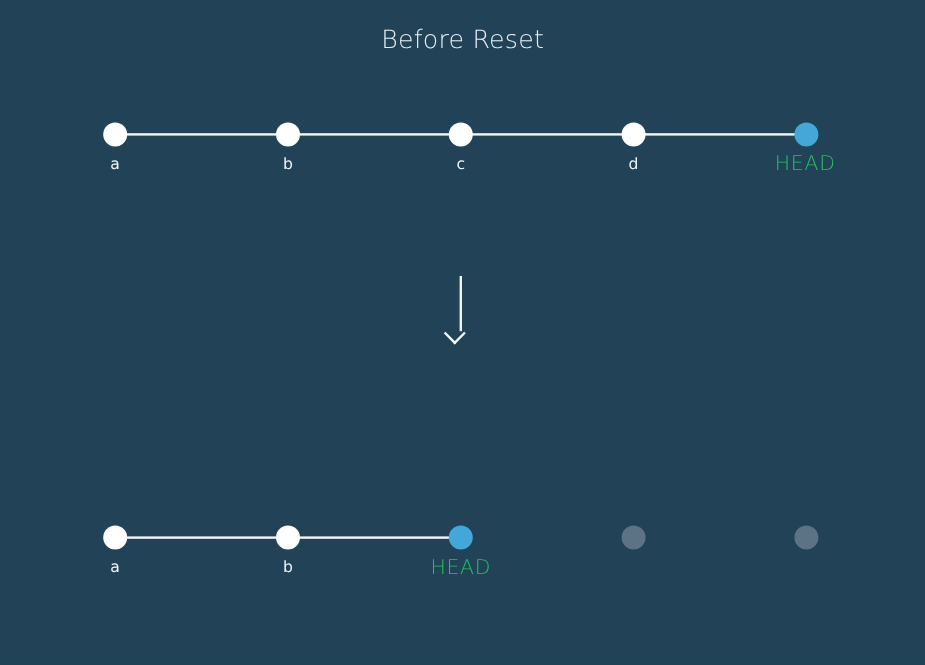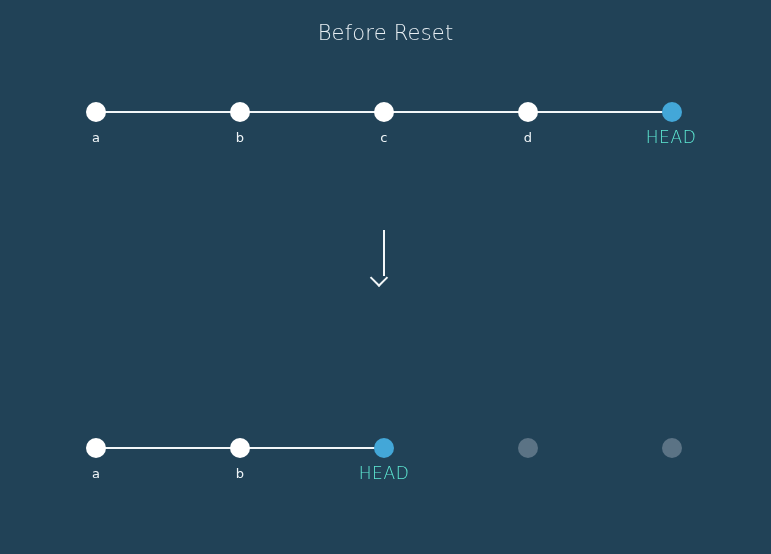--- a/index.html
+++ b/index.html
@@ -69,21 +69,21 @@
     position: absolute;
     top: 72px;
     transform: translateX(-50%);
     font-size: 13px;
     font-weight: 400;
     color: #eef4f7;
     white-space: nowrap;
     letter-spacing: 0.2px;
   }
   .node-label.head-label {
-    color: #5eead4;
+    color: #22c55e;
     font-size: 17px;
     font-weight: 300;
     top: 69px;
     letter-spacing: 0.6px;
   }
 
   
   #transition-arrow {
     position: absolute;
     left: 384px;

